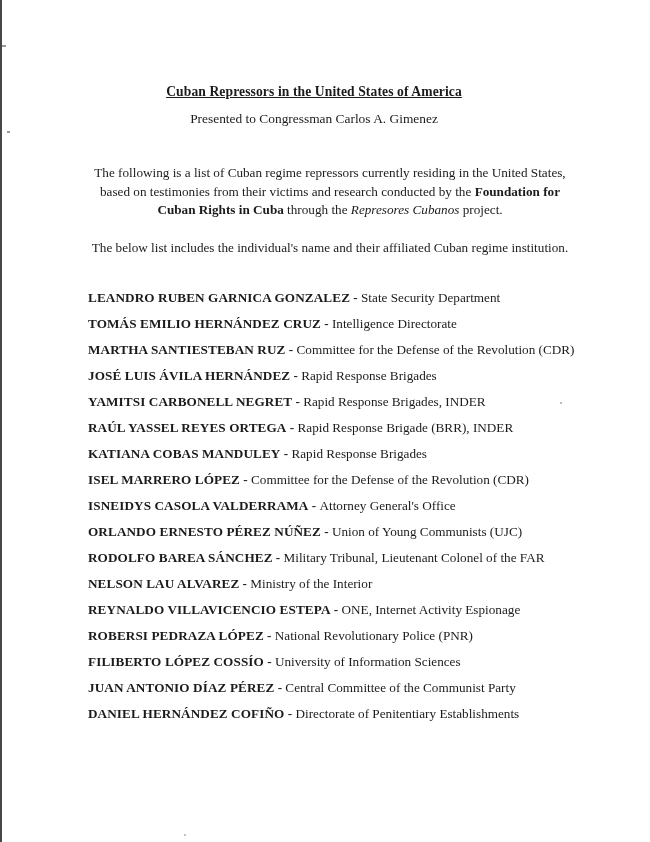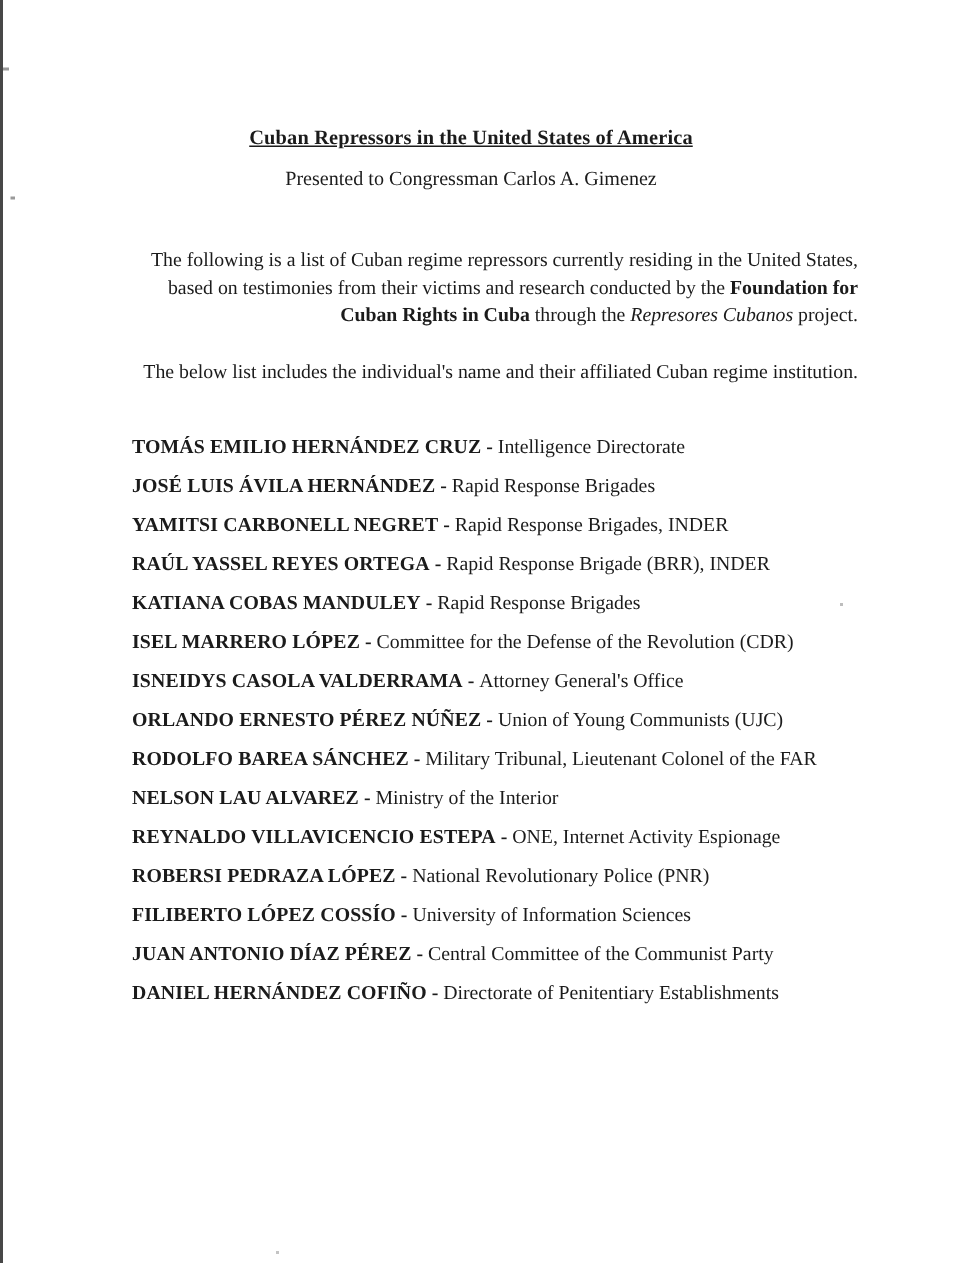--- a/index.html
+++ b/index.html
@@ -57,21 +57,21 @@
   }
 
   .intro {
     margin-top: 37px;
     width: 484px;
   }
   .intro p {
     font-size: 13.2px;
     line-height: 18.5px;
     margin: 0 0 19px 0;
-    text-align: right;
+    text-align: center;
   }
   .intro b { font-weight: bold; }
   .intro i { font-style: italic; }
 
   .entry-list {
     list-style: none;
     margin: 33px 0 0 0;
     padding: 0;
     width: 500px;
   }
@@ -107,23 +107,25 @@
     <h1 class="doc-title">Cuban Repressors in the United States of America</h1>
     <div class="doc-subtitle">Presented to Congressman Carlos A. Gimenez</div>
   </div>
 
   <div class="intro">
     <p><span>The following is a list of Cuban regime repressors currently residing in the United States, based on testimonies from their victims and research conducted by the </span><b>Foundation for Cuban Rights in Cuba</b><span> through the </span><i>Represores Cubanos</i><span> project.</span></p>
     <p>The below list includes the individual's name and their affiliated Cuban regime institution.</p>
   </div>
 
   <ul class="entry-list" id="entries">
+    <li class="entry"><span class="name">LEANDRO RUBEN GARNICA GONZALEZ</span><span class="sep"> - </span><span class="inst">State Security Department</span></li>
 
     <li class="entry"><span class="name">TOMÁS EMILIO HERNÁNDEZ CRUZ</span><span class="sep"> - </span><span class="inst">Intelligence Directorate</span></li>
 
+    <li class="entry"><span class="name">MARTHA SANTIESTEBAN RUZ</span><span class="sep"> - </span><span class="inst">Committee for the Defense of the Revolution (CDR)</span></li>
 
     <li class="entry"><span class="name">JOSÉ LUIS ÁVILA HERNÁNDEZ</span><span class="sep"> - </span><span class="inst">Rapid Response Brigades</span></li>
 
     <li class="entry"><span class="name">YAMITSI CARBONELL NEGRET</span><span class="sep"> - </span><span class="inst">Rapid Response Brigades, INDER</span></li>
 
     <li class="entry"><span class="name">RAÚL YASSEL REYES ORTEGA</span><span class="sep"> - </span><span class="inst">Rapid Response Brigade (BRR), INDER</span></li>
 
     <li class="entry"><span class="name">KATIANA COBAS MANDULEY</span><span class="sep"> - </span><span class="inst">Rapid Response Brigades</span></li>
 
     <li class="entry"><span class="name">ISEL MARRERO LÓPEZ</span><span class="sep"> - </span><span class="inst">Committee for the Defense of the Revolution (CDR)</span></li>

